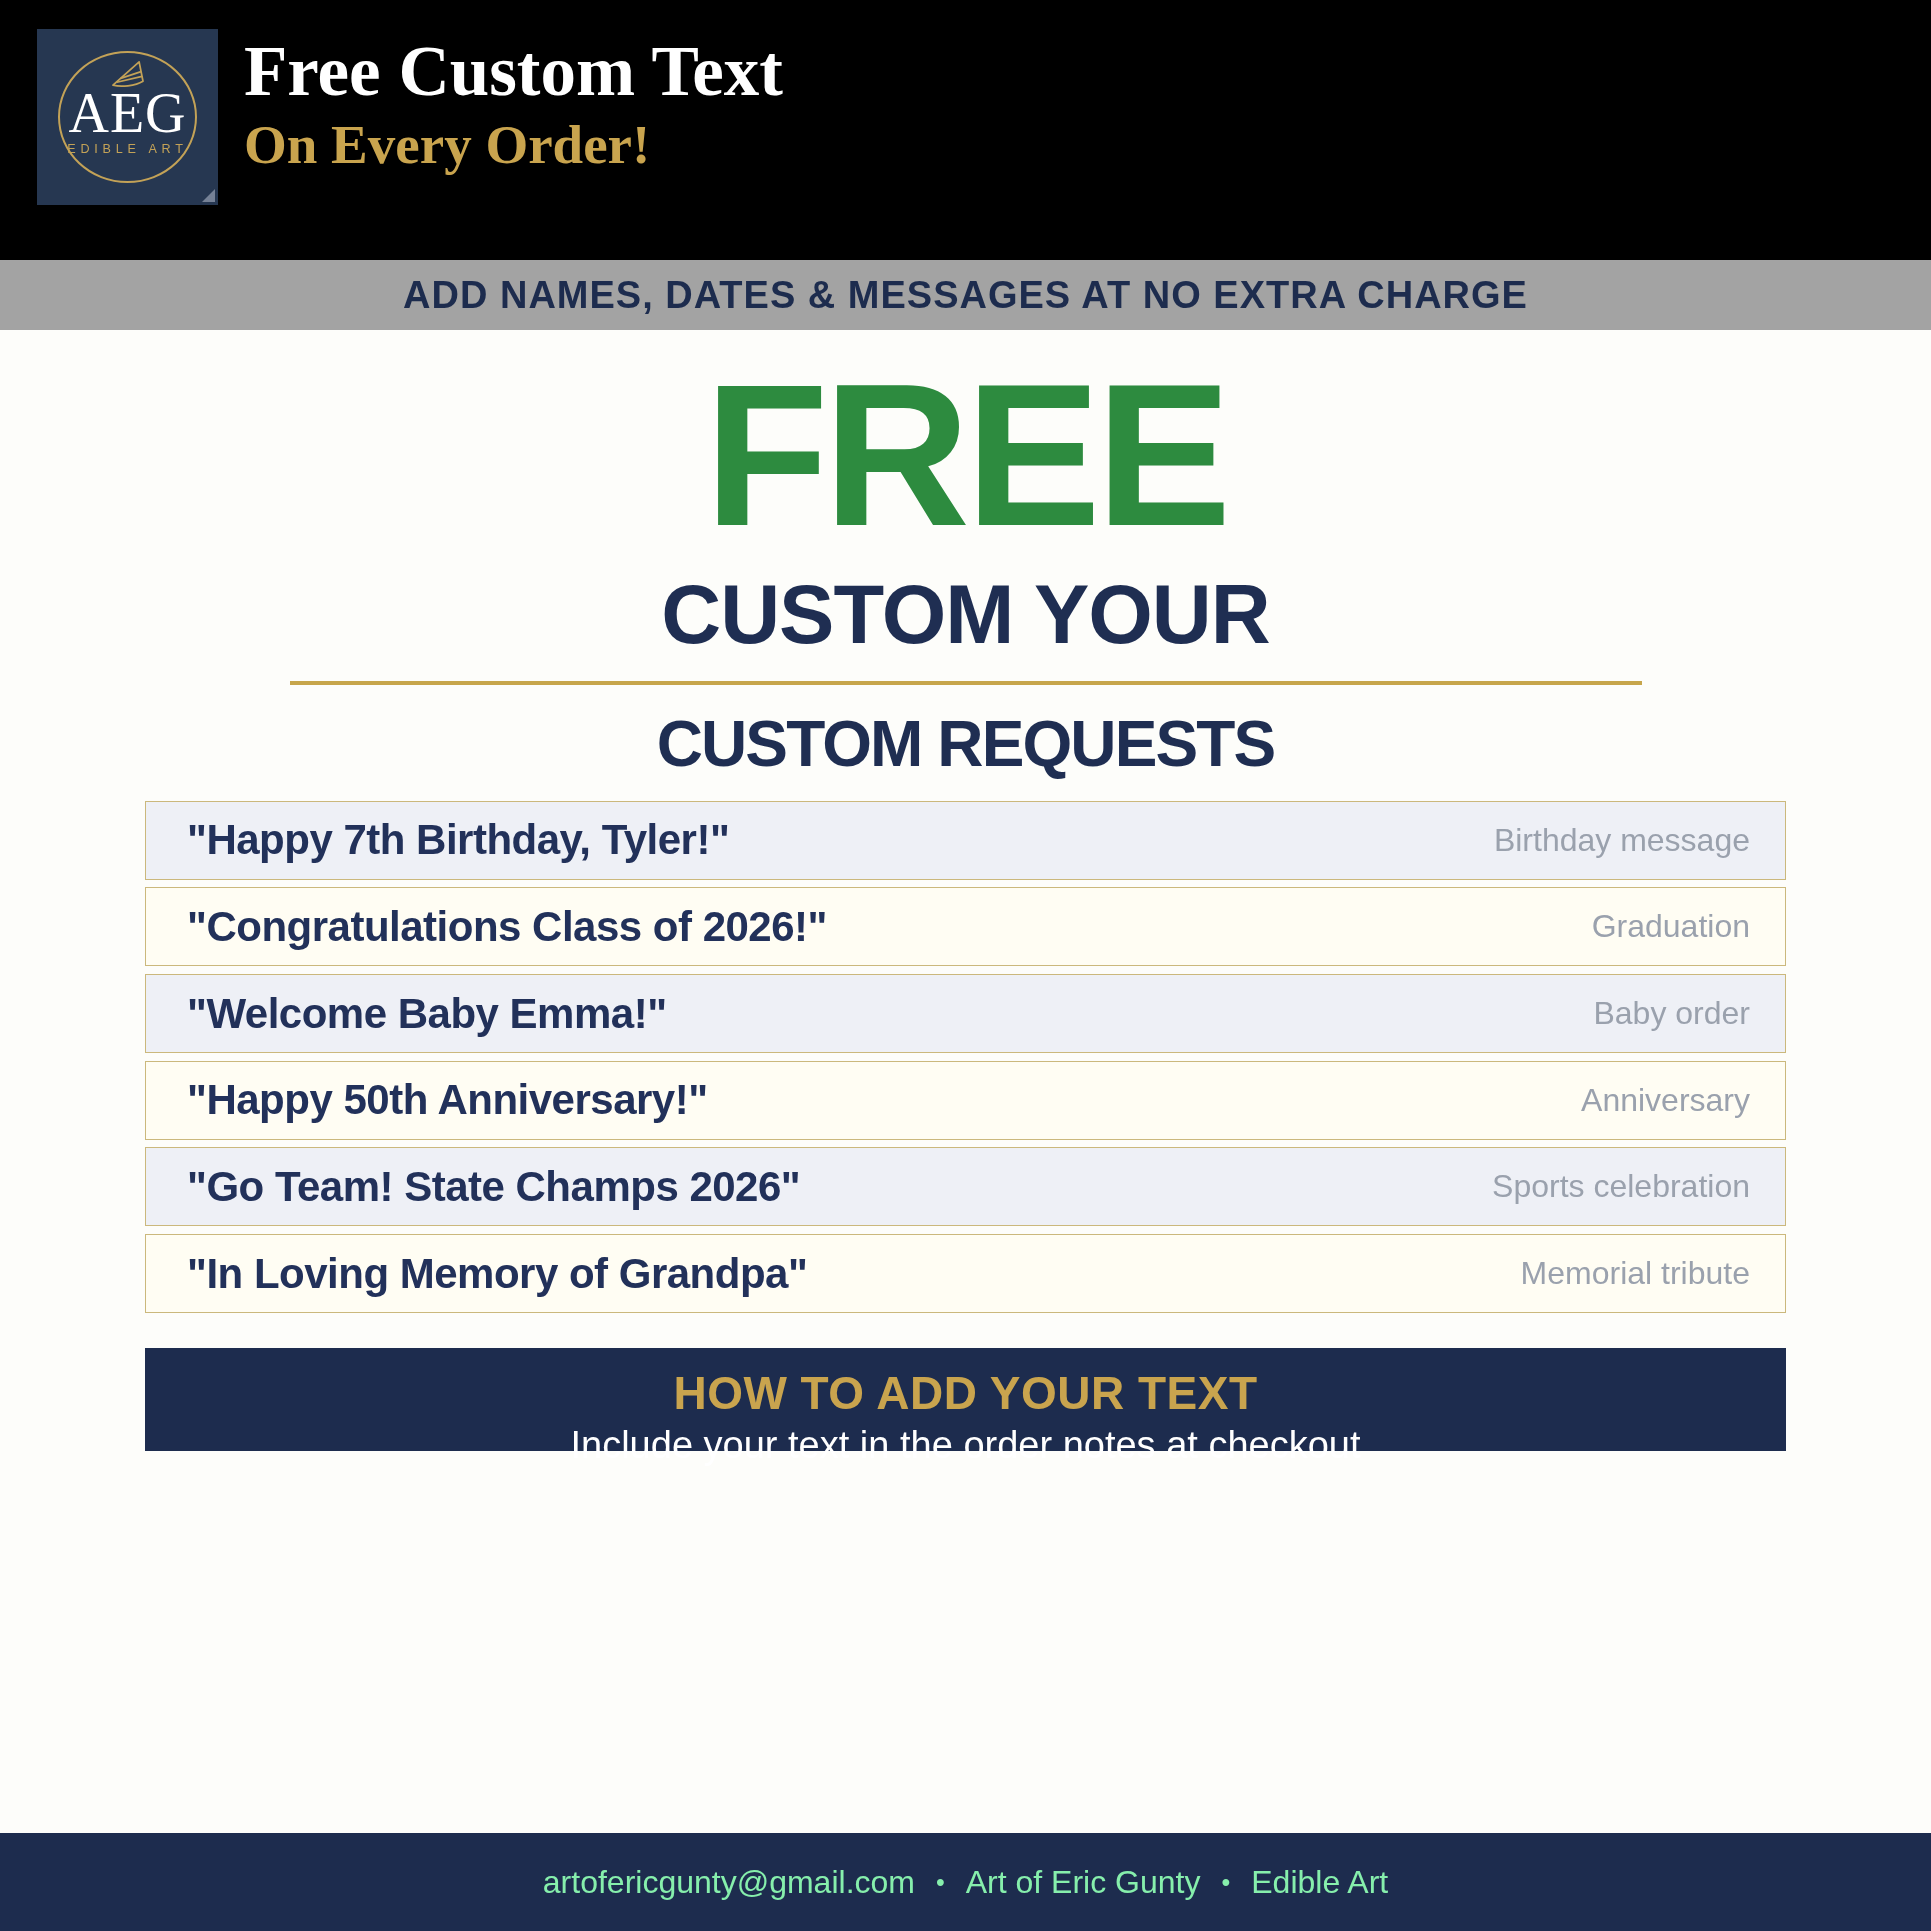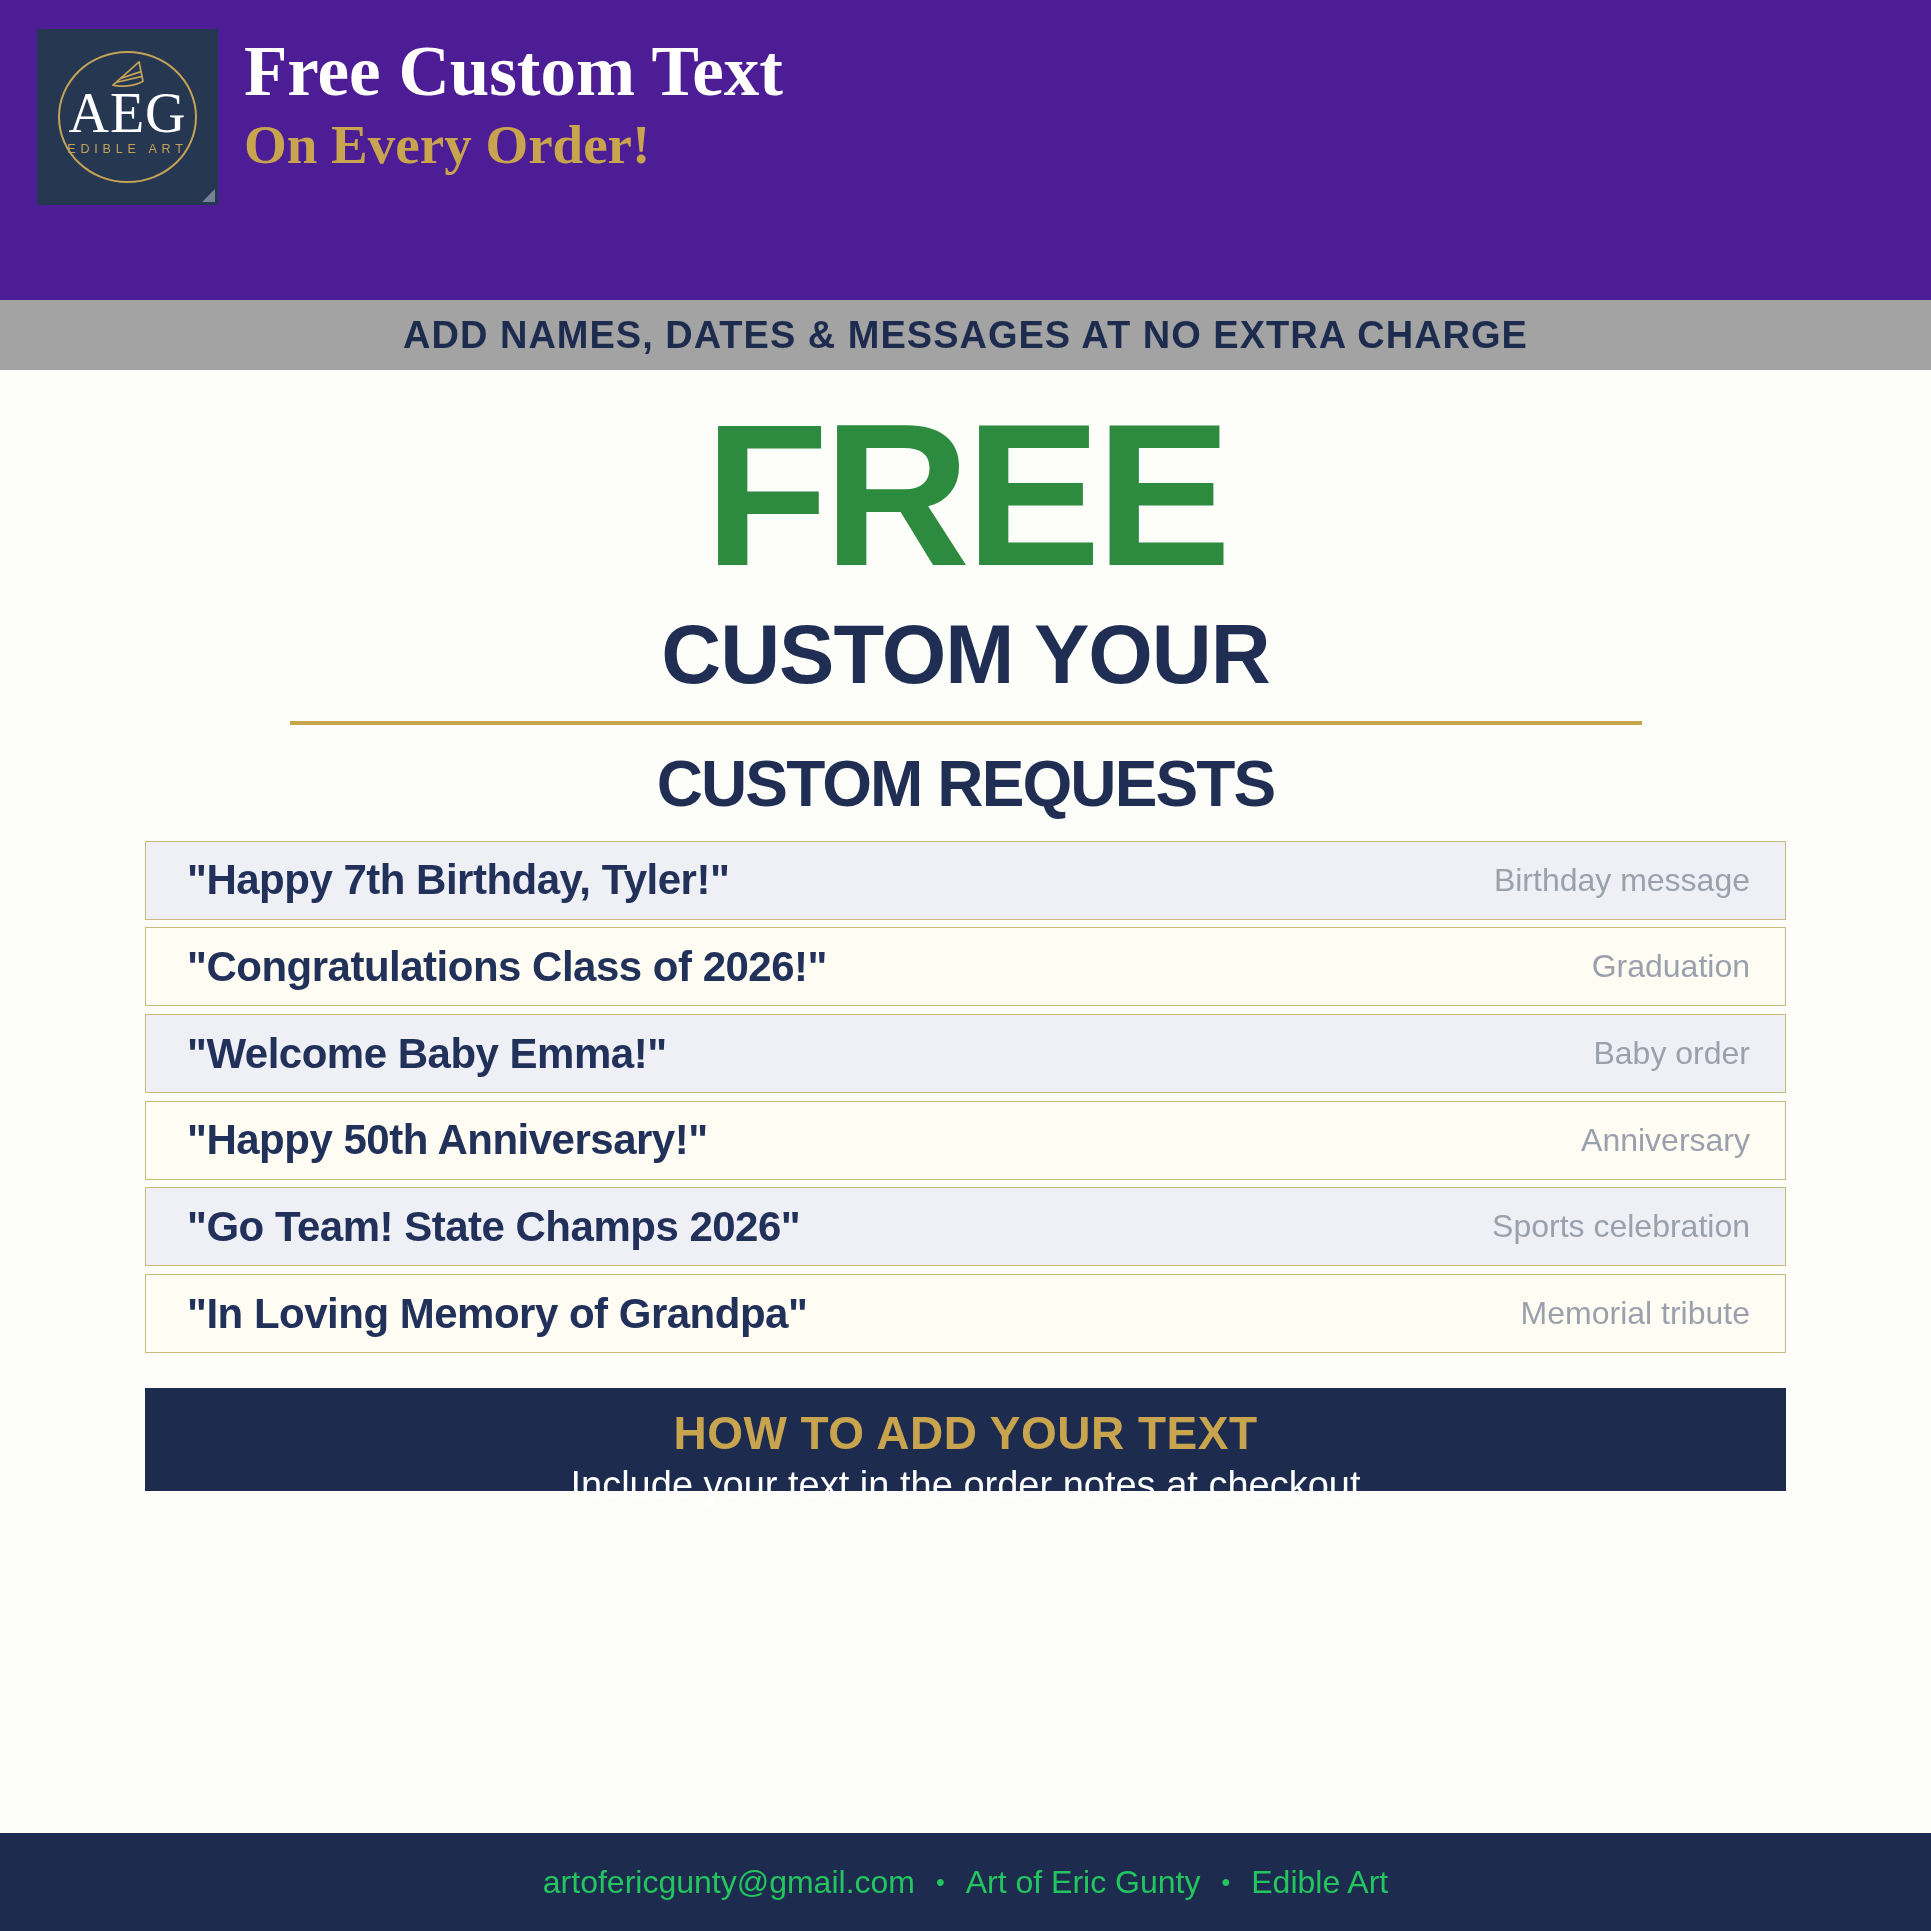--- a/index.html
+++ b/index.html
@@ -11,22 +11,22 @@
   .page {
     position: relative;
     width: 1931px; height: 1931px;
     overflow: hidden;
     background: #fdfdfa;
   }
 
   
   .header {
     position: relative;
-    height: 300px;
-    background: #4c1d95;
+    height: 260px;
+    background: #000000;
   }
   .logo-tile {
     position: absolute;
     left: 37px; top: 29px;
     width: 181px; height: 176px;
     background: #263751;
   }
   .logo-fold {
     position: absolute;
     right: 2.9px; bottom: 2.9px;
@@ -173,21 +173,21 @@
   
   .footer {
     position: absolute;
     left: 0; bottom: 0;
     width: 1931px; height: 98px;
     background: #1d2c4e;
     display: flex; align-items: center; justify-content: center;
   }
   .footer-line {
     font-size: 32px;
-    color: #22c55e;
+    color: #86efac;
     display: flex; align-items: center; text-align: right;
   }
   .footer-line .sep {
     margin: 0 21px;
     font-size: 25px;
   }
 </style>
 </head>
 <body>
 

